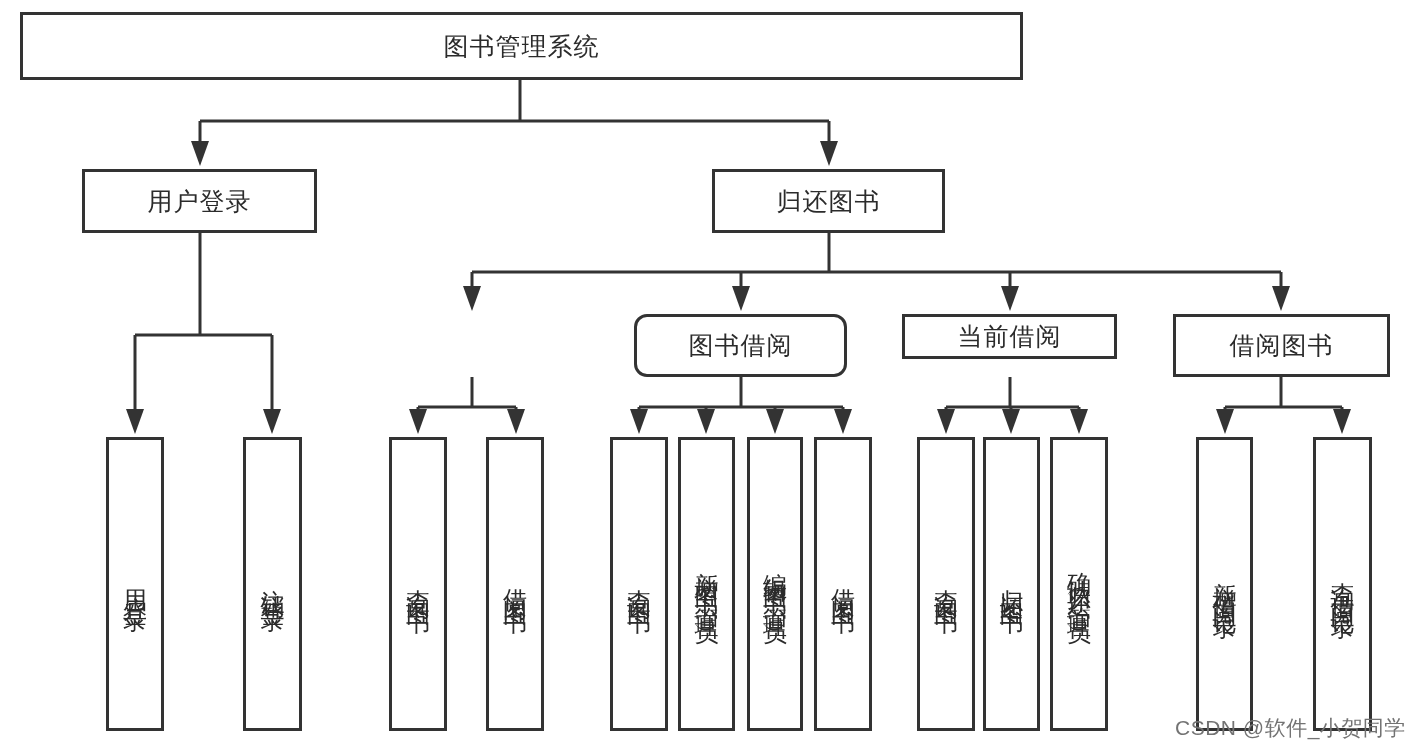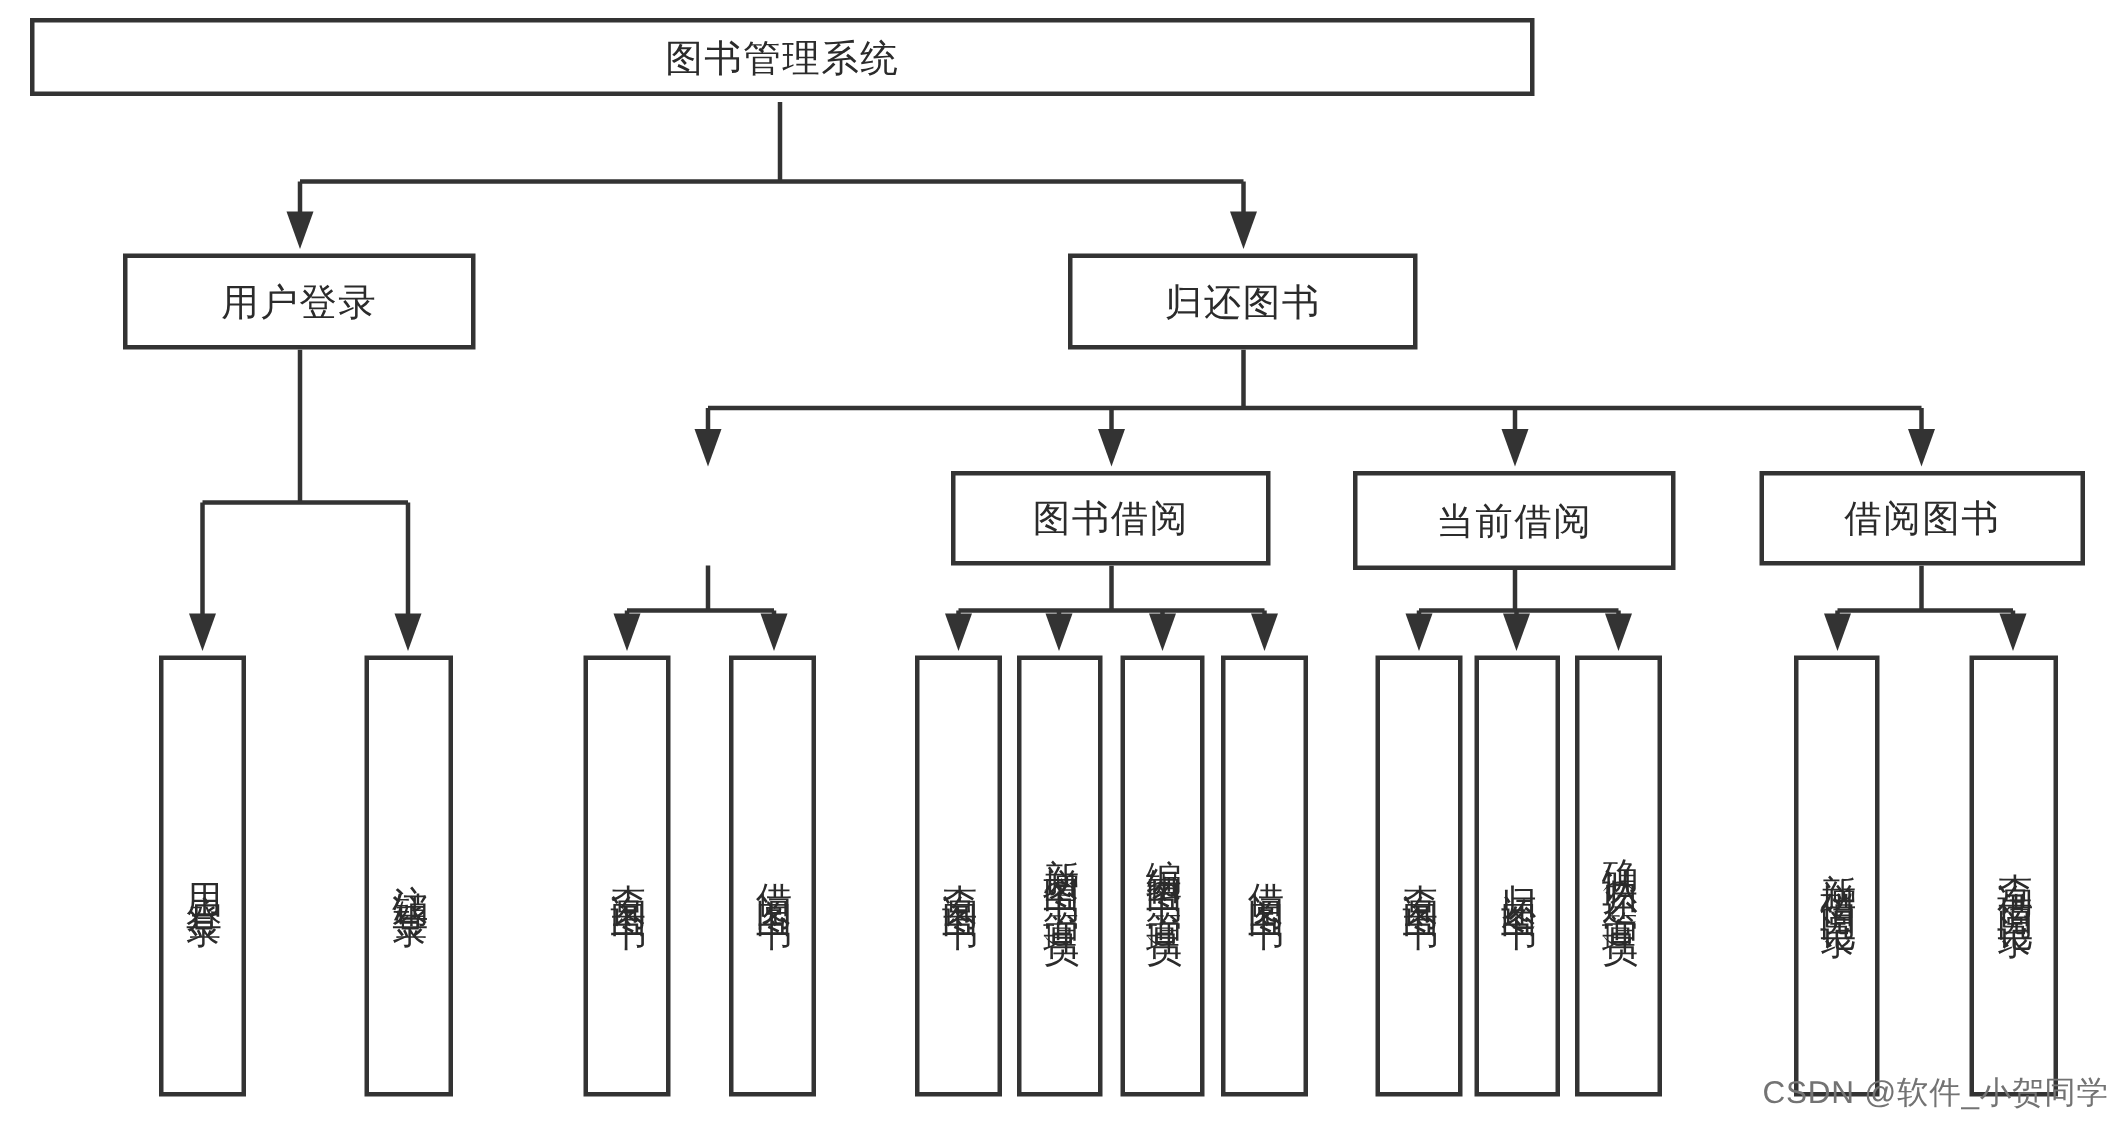--- a/index.html
+++ b/index.html
@@ -123,27 +123,27 @@
       <polygon points="766,409 784,409 775,434"></polygon>
       <polygon points="834,409 852,409 843,434"></polygon>
       <polygon points="937,409 955,409 946,434"></polygon>
       <polygon points="1002,409 1020,409 1011,434"></polygon>
       <polygon points="1070,409 1088,409 1079,434"></polygon>
       <polygon points="1216,409 1234,409 1225,434"></polygon>
       <polygon points="1333,409 1351,409 1342,434"></polygon>
     </g>
   </svg>
 
-  <div class="node" style="left:20px; top:12px; width:1003px; height:52px;">图书管理系统</div>
+  <div class="node" style="left:20px; top:12px; width:1003px; height:68px;">图书管理系统</div>
 
   <div class="node" style="left:82px; top:169px; width:235px; height:64px;">用户登录</div>
   <div class="node" style="left:712px; top:169px; width:233px; height:64px;">归还图书</div>
 
-  <div class="node" style="left:634px; top:314px; width:213px; height:63px;">图书借阅</div>
-  <div class="node" style="left:902px; top:314px; width:215px; height:66px;">当前借阅</div>
+  <div class="node" style="left:634px; top:314px; width:213px; height:63px;border-radius:13px;">图书借阅</div>
+  <div class="node" style="left:902px; top:314px; width:215px; height:45px;">当前借阅</div>
   <div class="node" style="left:1173px; top:314px; width:217px; height:63px;">借阅图书</div>
 
   <div class="leaf" style="left:106px; width:58px;">用户登录</div>
   <div class="leaf" style="left:243px; width:59px;">注销登录</div>
 
   <div class="leaf" style="left:389px; width:58px;">查询图书</div>
   <div class="leaf" style="left:486px; width:58px;">借阅图书</div>
 
   <div class="leaf" style="left:610px; width:58px;">查询图书</div>
   <div class="leaf" style="left:678px; width:57px;">新增图书（管理员）</div>

